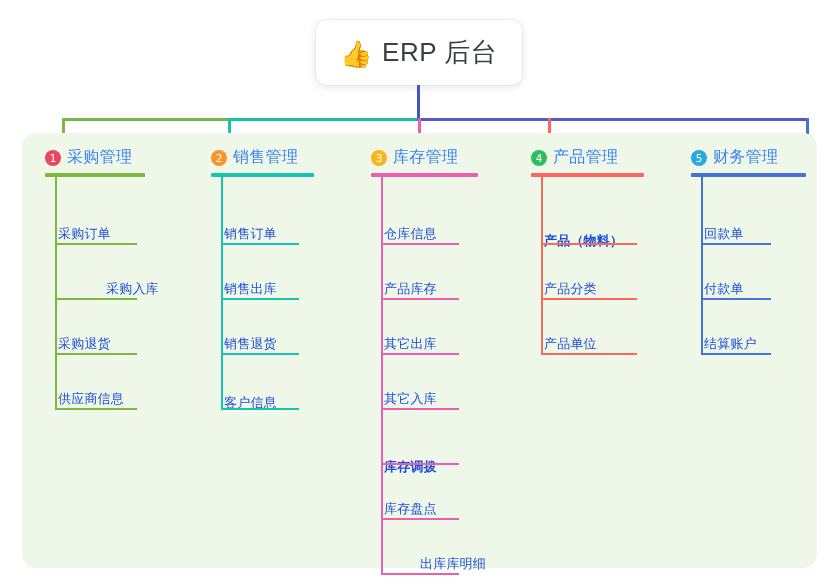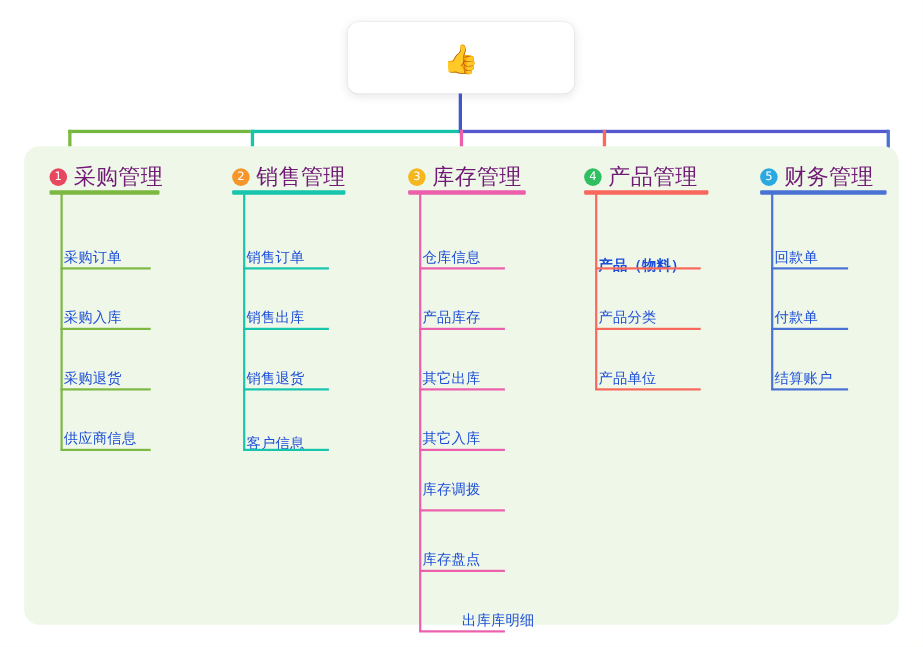--- a/index.html
+++ b/index.html
@@ -35,36 +35,37 @@
     background:#eef7e8;border-radius:14px;
   }
   .col-head{position:absolute;top:14px;left:0;display:flex;align-items:center;
     gap:6px;white-space:nowrap;}
   .badge{
     width:16px;height:16px;border-radius:50%;
     color:#ffffff;font-size:10.5px;line-height:16px;text-align:center;
     font-family:"DejaVu Sans",sans-serif;
     display:inline-block;flex:0 0 auto;
   }
-  .col-title{font-size:20px;color:#701a75;font-weight:400;letter-spacing:.3px;}
+  .col-title{font-size:16px;color:#3b82f6;font-weight:400;letter-spacing:.3px;}
   .head-underline{position:absolute;height:4px;border-radius:1px;}
 
   
   .spine{position:absolute;width:2px;}
   .leaf-text{position:absolute;font-size:13px;color:#1d4ed8;letter-spacing:.2px;}
   .leaf-underline{position:absolute;height:1.6px;}
 </style>
 </head>
 <body>
 
 <div id="stage">
 
   <div class="title-card">
     <div class="title-inner">
       <span class="thumb-icon">👍</span>
+      <span class="title-text">ERP 后台</span>
     </div>
   </div>
 
   <div id="connectors">
       <div class="vline" style="left: 417px; top: 85px; height: 36px; background: rgb(67, 86, 196); width: 3px;"></div>
       <div class="hline" style="left: 62px; top: 118px; width: 166px; background: rgb(116, 183, 64); height: 3px;"></div>
       <div class="hline" style="left: 228px; top: 118px; width: 190px; background: rgb(21, 195, 168); height: 3px;"></div>
       <div class="hline" style="left: 417px; top: 118px; width: 391px; background: rgb(85, 88, 207); height: 3px;"></div>
       <div class="vline" style="left: 62px; top: 118px; height: 25px; background: rgb(124, 184, 66); width: 2.5px;"></div>
       <div class="vline" style="left: 228px; top: 118px; height: 25px; background: rgb(22, 197, 171); width: 2.5px;"></div>
@@ -77,21 +78,21 @@
 
   <div id="columns">
       <div class="col-head" style="left: 45px; top: 147px;">
         <span class="badge" style="background: rgb(232, 71, 95);">1</span>
         <span class="col-title">采购管理</span>
       </div>
       <div class="head-underline" style="left: 45px; top: 173px; width: 100px; background: rgb(124, 184, 66);"></div>
       <div class="spine" style="left: 55px; top: 175px; height: 234px; background: rgb(124, 184, 66);"></div>
       <div class="leaf-text" style="left: 58px; top: 225px;">采购订单</div>
       <div class="leaf-underline" style="left: 55px; top: 243px; width: 82px; background: rgb(124, 184, 66);"></div>
-      <div class="leaf-text" style="left: 58px; top: 280px;">采购入库</div>
+      <div class="leaf-text" style="left: 58px; top: 280px; padding-left: 48px;">采购入库</div>
       <div class="leaf-underline" style="left: 55px; top: 298px; width: 82px; background: rgb(124, 184, 66);"></div>
       <div class="leaf-text" style="left: 58px; top: 335px;">采购退货</div>
       <div class="leaf-underline" style="left: 55px; top: 353px; width: 82px; background: rgb(124, 184, 66);"></div>
       <div class="leaf-text" style="left: 58px; top: 390px;">供应商信息</div>
       <div class="leaf-underline" style="left: 55px; top: 408px; width: 82px; background: rgb(124, 184, 66);"></div>
       <div class="col-head" style="left: 211px; top: 147px;">
         <span class="badge" style="background: rgb(245, 149, 42);">2</span>
         <span class="col-title">销售管理</span>
       </div>
       <div class="head-underline" style="left: 211px; top: 173px; width: 103px; background: rgb(22, 197, 171);"></div>
@@ -111,21 +112,21 @@
       <div class="head-underline" style="left: 371px; top: 173px; width: 107px; background: rgb(236, 95, 173);"></div>
       <div class="spine" style="left: 381px; top: 175px; height: 399px; background: rgb(236, 95, 173);"></div>
       <div class="leaf-text" style="left: 384px; top: 225px;">仓库信息</div>
       <div class="leaf-underline" style="left: 381px; top: 243px; width: 78px; background: rgb(236, 95, 173);"></div>
       <div class="leaf-text" style="left: 384px; top: 280px;">产品库存</div>
       <div class="leaf-underline" style="left: 381px; top: 298px; width: 78px; background: rgb(236, 95, 173);"></div>
       <div class="leaf-text" style="left: 384px; top: 335px;">其它出库</div>
       <div class="leaf-underline" style="left: 381px; top: 353px; width: 78px; background: rgb(236, 95, 173);"></div>
       <div class="leaf-text" style="left: 384px; top: 390px;">其它入库</div>
       <div class="leaf-underline" style="left: 381px; top: 408px; width: 78px; background: rgb(236, 95, 173);"></div>
-      <div class="leaf-text" style="left: 384px; top: 436px;">库存调拨</div>
+      <div class="leaf-text" style="left: 384px; top: 458px; font-weight: bold;">库存调拨</div>
       <div class="leaf-underline" style="left: 381px; top: 463px; width: 78px; background: rgb(236, 95, 173);"></div>
       <div class="leaf-text" style="left: 384px; top: 500px;">库存盘点</div>
       <div class="leaf-underline" style="left: 381px; top: 518px; width: 78px; background: rgb(236, 95, 173);"></div>
       <div class="leaf-text" style="left: 384px; top: 555px; margin-left: 36px;">出库库明细</div>
       <div class="leaf-underline" style="left: 381px; top: 573px; width: 78px; background: rgb(236, 95, 173);"></div>
       <div class="col-head" style="left: 531px; top: 147px;">
         <span class="badge" style="background: rgb(47, 191, 97);">4</span>
         <span class="col-title">产品管理</span>
       </div>
       <div class="head-underline" style="left: 531px; top: 173px; width: 113px; background: rgb(248, 104, 92);"></div>

